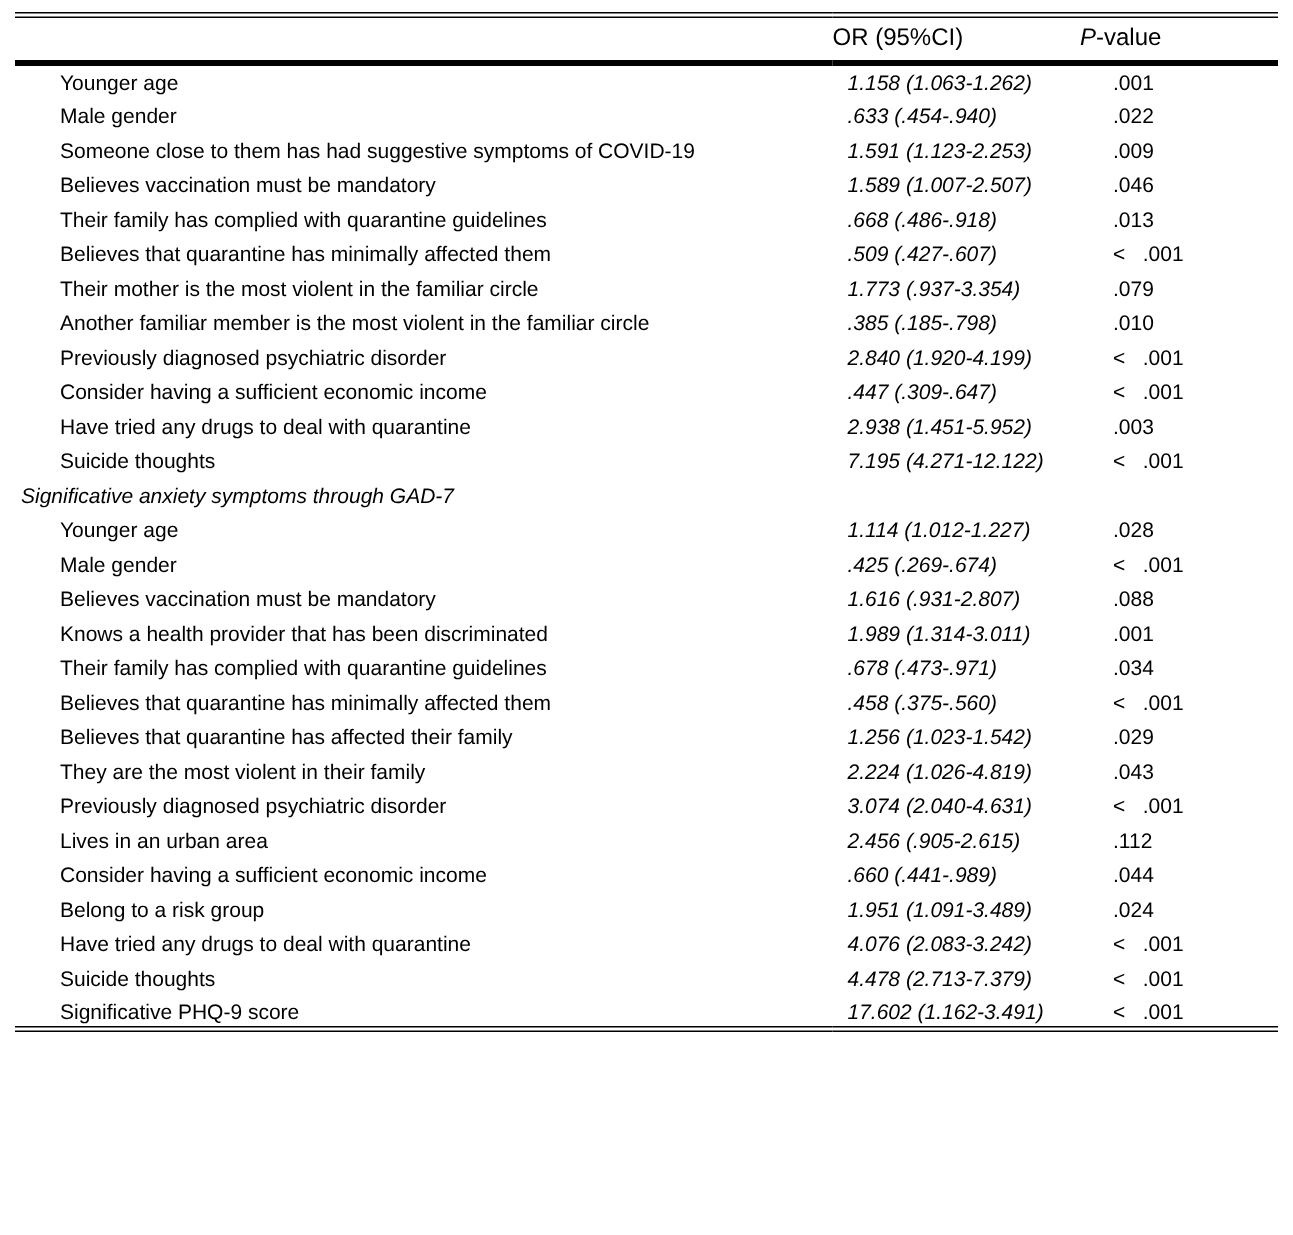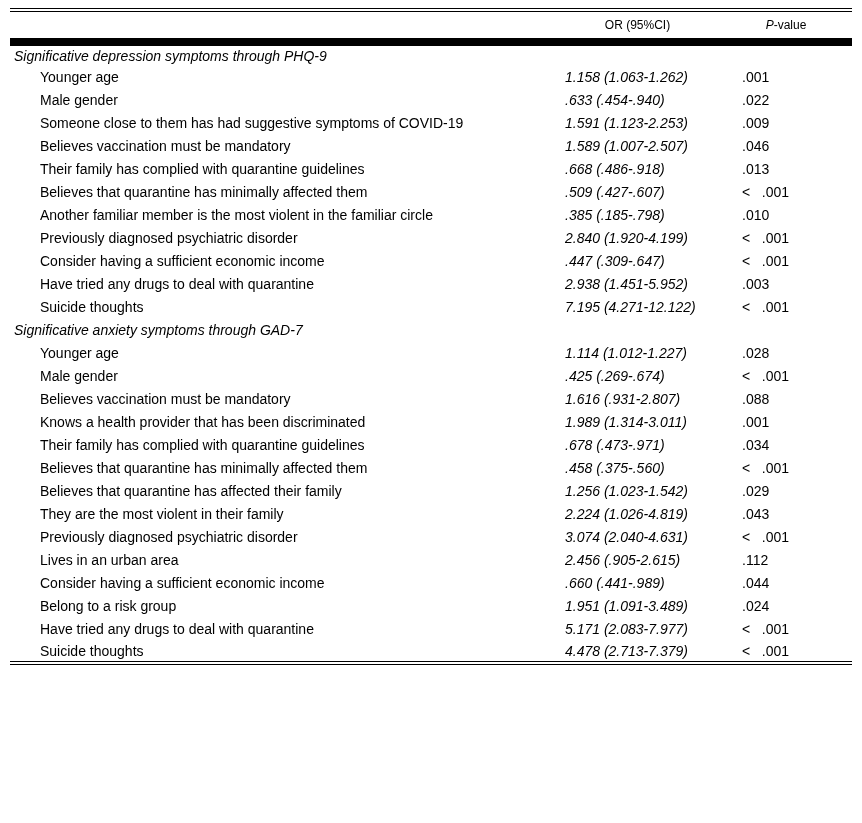--- a/index.html
+++ b/index.html
@@ -24,26 +24,26 @@
     table-layout: fixed;
     border-top: 4px double #000;
     border-bottom: 4px double #000;
   }
   col.c-label { width: 545px; }
   col.c-or    { width: 165px; }
   col.c-p     { width: 132px; }
 
   thead th {
     font-weight: normal;
-    font-size: 12px;
+    font-size: 16px;
     height: 32px;
     vertical-align: middle;
-    text-align: center;
+    text-align: left;
     padding: 0;
-    border-bottom: 8px solid #000000;
+    border-bottom: 4px solid #000000;
   }
   thead th em { font-style: italic; }
 
   tbody td {
     font-size: 14px;
     height: 23px;
     padding: 0;
     vertical-align: middle;
     white-space: nowrap;
     overflow: hidden;
@@ -68,23 +68,20 @@
     </colgroup>
     <thead>
       <tr>
         <th></th>
         <th>OR (95%CI)</th>
         <th><em>P</em><span>-value</span></th>
       </tr>
     </thead>
     <tbody id="table-body">
         <tr>
-          <td class="section-title" colspan="3">Significative depression symptoms through PHQ-9</td>
-        </tr>
-        <tr>
           <td class="row-label">Younger age</td>
           <td class="or-cell">1.158 (1.063-1.262)</td>
           <td class="p-cell">.001</td>
         </tr>
         <tr>
           <td class="row-label">Male gender</td>
           <td class="or-cell">.633 (.454-.940)</td>
           <td class="p-cell">.022</td>
         </tr>
         <tr>
@@ -101,20 +98,25 @@
           <td class="row-label">Their family has complied with quarantine guidelines</td>
           <td class="or-cell">.668 (.486-.918)</td>
           <td class="p-cell">.013</td>
         </tr>
         <tr>
           <td class="row-label">Believes that quarantine has minimally affected them</td>
           <td class="or-cell">.509 (.427-.607)</td>
           <td class="p-cell">&lt;   .001</td>
         </tr>
         <tr>
+          <td class="row-label">Their mother is the most violent in the familiar circle</td>
+          <td class="or-cell">1.773 (.937-3.354)</td>
+          <td class="p-cell">.079</td>
+        </tr>
+        <tr>
           <td class="row-label">Another familiar member is the most violent in the familiar circle</td>
           <td class="or-cell">.385 (.185-.798)</td>
           <td class="p-cell">.010</td>
         </tr>
         <tr>
           <td class="row-label">Previously diagnosed psychiatric disorder</td>
           <td class="or-cell">2.840 (1.920-4.199)</td>
           <td class="p-cell">&lt;   .001</td>
         </tr>
         <tr>
@@ -190,23 +192,28 @@
           <td class="or-cell">.660 (.441-.989)</td>
           <td class="p-cell">.044</td>
         </tr>
         <tr>
           <td class="row-label">Belong to a risk group</td>
           <td class="or-cell">1.951 (1.091-3.489)</td>
           <td class="p-cell">.024</td>
         </tr>
         <tr>
           <td class="row-label">Have tried any drugs to deal with quarantine</td>
-          <td class="or-cell">5.171 (2.083-7.977)</td>
+          <td class="or-cell">4.076 (2.083-3.242)</td>
           <td class="p-cell">&lt;   .001</td>
         </tr>
         <tr>
           <td class="row-label">Suicide thoughts</td>
           <td class="or-cell">4.478 (2.713-7.379)</td>
+          <td class="p-cell">&lt;   .001</td>
+        </tr>
+        <tr>
+          <td class="row-label">Significative PHQ-9 score</td>
+          <td class="or-cell">17.602 (1.162-3.491)</td>
           <td class="p-cell">&lt;   .001</td>
         </tr>
       </tbody>
   </table>
 </div>
 
 </body></html>

